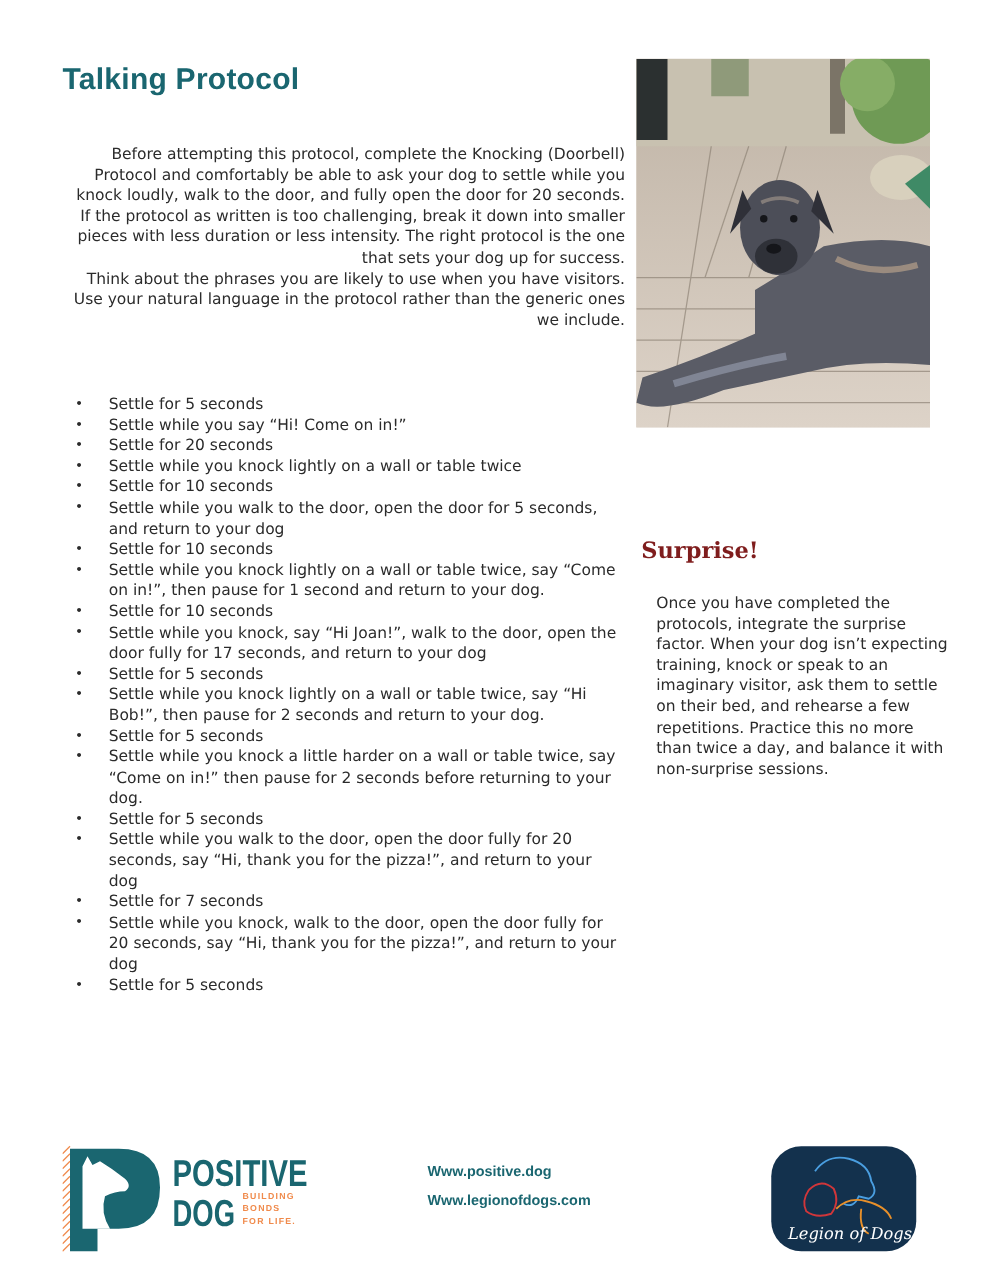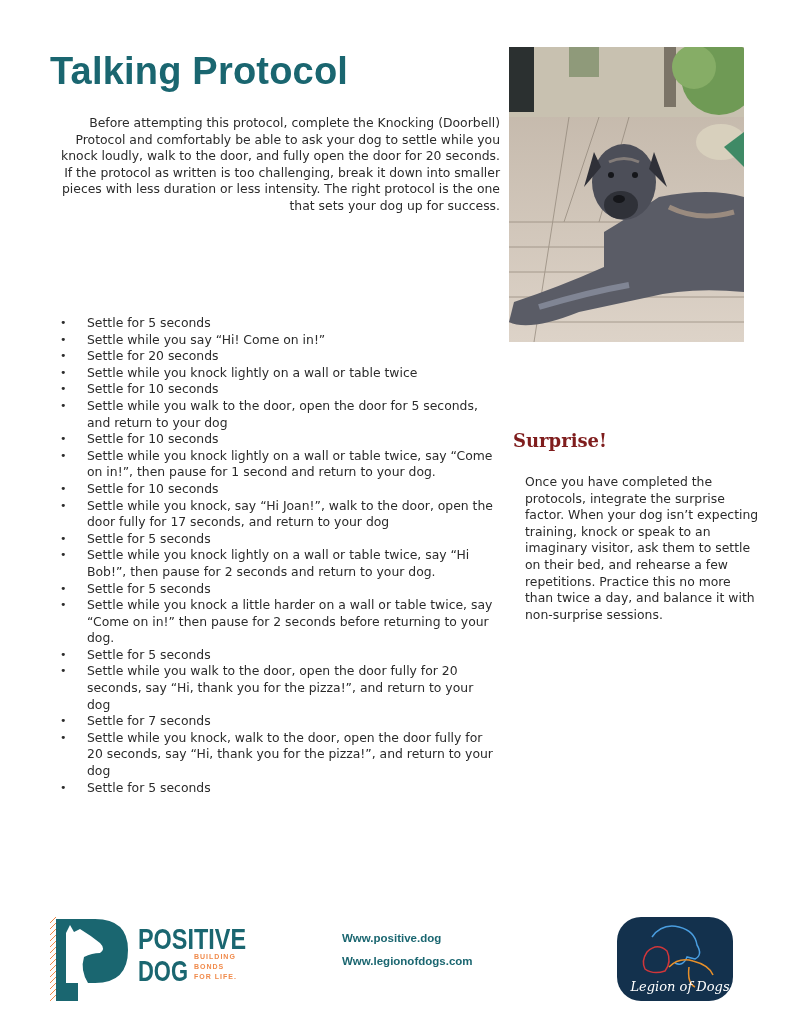--- a/index.html
+++ b/index.html
@@ -1,20 +1,20 @@
 <!DOCTYPE html>
 <html><head>
 <meta charset="utf-8">
 <style>
   html, body { margin: 0; padding: 0; background: #ffffff; }
   body { width: 791px; height: 1024px; position: relative; overflow: hidden;
          font-family: "DejaVu Sans", sans-serif; color: #2b2b2b; }
   .title { position: absolute; left: 50px; top: 50px; margin: 0;
            font-family: "Liberation Sans", sans-serif; font-weight: 700;
-           font-size: 38px; color: #1a6670; letter-spacing: 0.2px; }
+           font-size: 24px; color: #1a6670; letter-spacing: 0.2px; }
   .intro { position: absolute; left: 50px; top: 115px; width: 450px;
            font-size: 12.4px; line-height: 16.6px; margin: 0; }
   .intro p { margin: 0; text-align: right; }
   .steps { position: absolute; left: 50px; top: 315px; width: 450px; margin: 0; padding: 0;
            list-style: none; font-size: 12.4px; line-height: 16.6px; }
   .steps li { position: relative; padding-left: 37px; }
   .steps li .bullet { position: absolute; left: 10px; top: 0; font-size: 11px; }
   .photo { position: absolute; left: 509px; top: 47px; width: 235px; height: 295px;
            overflow: hidden; background: #d9cfc3; }
   .surprise-title { position: absolute; left: 513px; top: 430px; margin: 0;
@@ -28,20 +28,21 @@
   .links a { display: block; color: #1a6670; text-decoration: none; margin-bottom: 11px; }
   .logo-lod { position: absolute; left: 617px; top: 917px; width: 116px; height: 84px; background: #13314d; border-radius: 24px; }
 </style>
 </head>
 <body>
 
 <h1 class="title">Talking Protocol</h1>
 
 <div class="intro">
   <p>Before attempting this protocol, complete the Knocking (Doorbell) Protocol and comfortably be able to ask your dog to settle while you knock loudly, walk to the door, and fully open the door for 20 seconds.  If the protocol as written is too challenging, break it down into smaller pieces with less duration or less intensity. The right protocol is the one that sets your dog up for success.</p>
+  <p>Think about the phrases you are likely to use when you have visitors. Use your natural language in the protocol rather than the generic ones we include.</p>
 </div>
 
 <ul class="steps">
   <li><span class="bullet">•</span><span>Settle for 5 seconds</span></li>
   <li><span class="bullet">•</span><span>Settle while you say “Hi! Come on in!”</span></li>
   <li><span class="bullet">•</span><span>Settle for 20 seconds</span></li>
   <li><span class="bullet">•</span><span>Settle while you knock lightly on a wall or table twice</span></li>
   <li><span class="bullet">•</span><span>Settle for 10 seconds</span></li>
   <li><span class="bullet">•</span><span>Settle while you walk to the door, open the door for 5 seconds, and return to your dog</span></li>
   <li><span class="bullet">•</span><span>Settle for 10 seconds</span></li>

